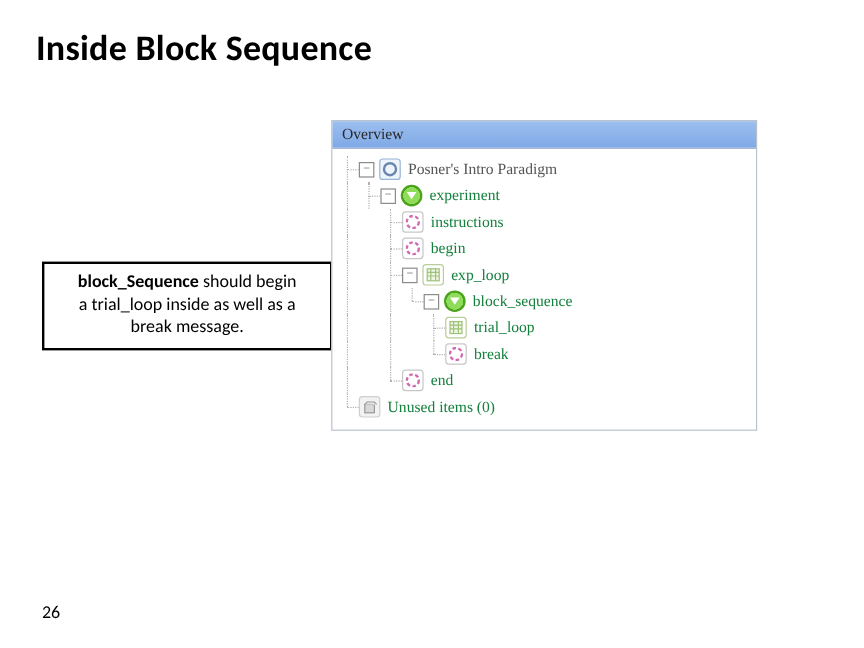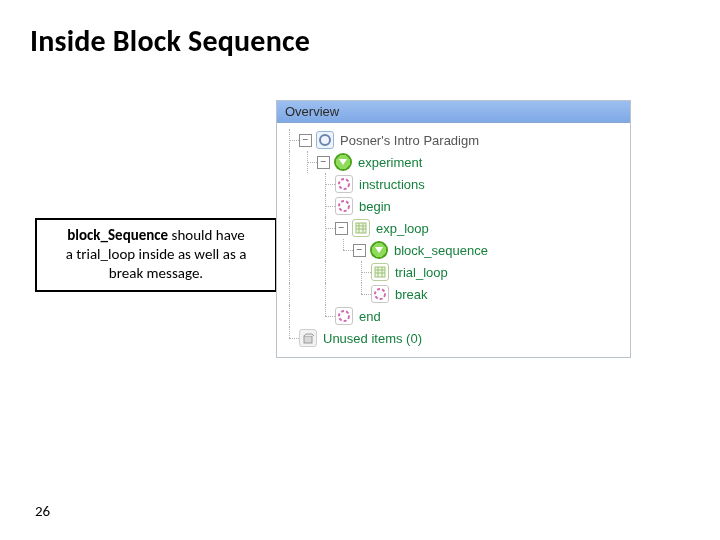--- a/index.html
+++ b/index.html
@@ -53,21 +53,21 @@
   }
 
   
   .panel {
     position: absolute;
     left: 276px;
     top: 100px;
     width: 353px;
     border: 1px solid #b9c3cc;
     background: #fff;
-    font-family: Liberation Sans, sans-serif;
+    font-family: Liberation Serif, serif;
     font-size: 13px;
     color: #444;
   }
   .panel-header {
     background: linear-gradient(#9dbff0, #7fa9e6);
     color: #2a2a2a;
     font-size: 13px;
     padding: 3px 8px;
     border-bottom: 1px solid #8aa5cf;
   }
@@ -145,21 +145,21 @@
   .label-root { color:#555; font-weight:500; }
 </style>
 </head>
 <body>
 
 <div class="slide">
 
   <div class="title">Inside Block Sequence</div>
 
   <div class="callout">
-    <b>block_Sequence</b><span> should have</span><br>
+    <b>block_Sequence</b><span> should begin</span><br>
     <span>a trial_loop inside as well as a</span><br>
     <span>break message.</span>
   </div>
 
   <div class="panel">
     <div class="panel-header">Overview</div>
     <div class="tree">
 
       <div class="row">
         <span class="indent vline hline"></span>

